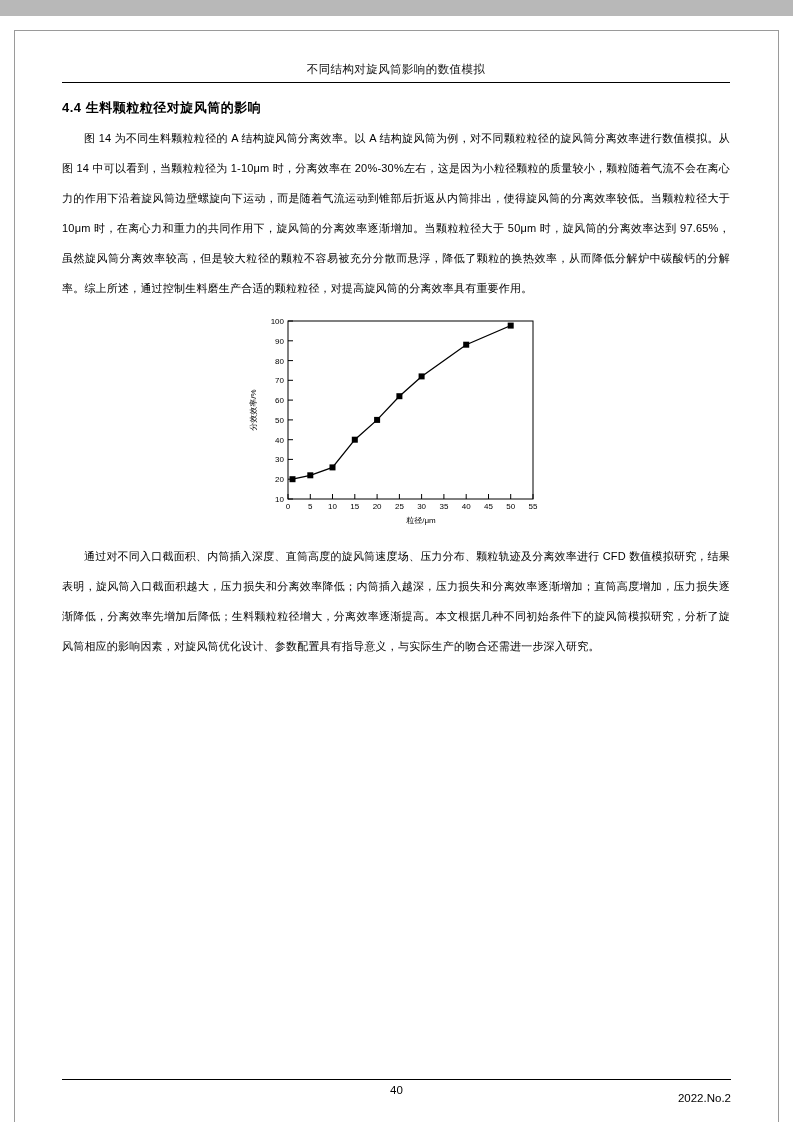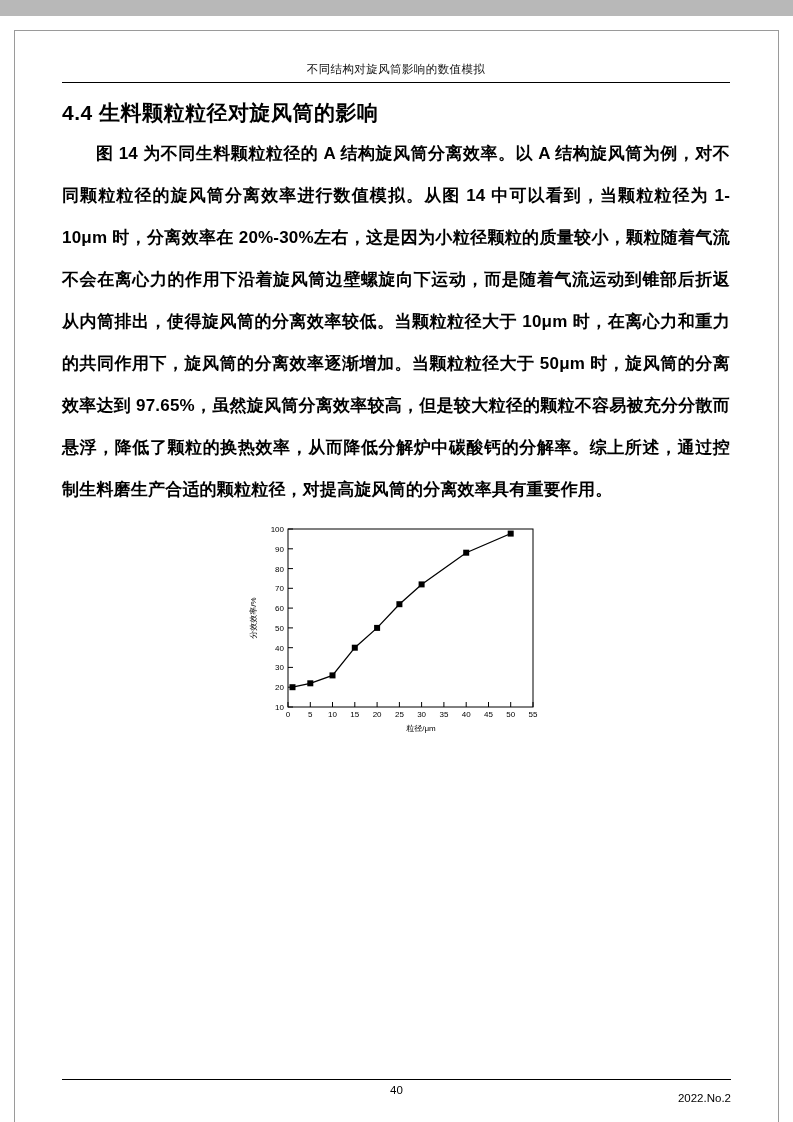--- a/index.html
+++ b/index.html
@@ -40,46 +40,45 @@
     font-size: 11.5px;
     font-family: "Liberation Sans", sans-serif;
     letter-spacing: 0.4px;
     padding-bottom: 5px;
     border-bottom: 1.2px solid #000;
     color: #111;
   }
   .sec-title {
     font-family: "Liberation Sans", sans-serif;
     font-weight: bold;
-    font-size: 21px;
+    font-size: 13px;
     margin-top: 16px;
     margin-bottom: 6px;
     letter-spacing: 0.5px;
   }
   .sec-title-big {
     font-family: "Liberation Sans", sans-serif;
     font-weight: bold;
     font-size: 17px;
     margin-top: 10px;
     margin-bottom: 4px;
     letter-spacing: 0.5px;
   }
   .sec-title-big .num {
     margin-right: 18px;
   }
   p.body {
     font-family: "Liberation Sans", sans-serif;
-    font-size: 17px;
-    line-height: 42px;
+    font-size: 11px;
+    line-height: 30px;
     text-align: justify;
     text-justify: inter-ideograph;
     margin: 0;
     text-indent: 2em;
     letter-spacing: 0.2px;
-    font-weight: bold;
   }
   .figure-wrap {
     margin-top: 8px;
     text-align: center;
   }
   .chart-box {
     position: relative;
     width: 320px;
     height: 230px;
     margin: 0 auto;
@@ -210,20 +209,21 @@
             <rect x="160.4" y="82.2" width="6" height="6"></rect>
             <rect x="182.6" y="62.4" width="6" height="6"></rect>
             <rect x="227.2" y="30.7" width="6" height="6"></rect>
             <rect x="271.7" y="11.6" width="6" height="6"></rect>
           </g>
         </svg>
       </div>
     </div>
 
 
+    <p class="body">通过对不同入口截面积、内筒插入深度、直筒高度的旋风筒速度场、压力分布、颗粒轨迹及分离效率进行 CFD 数值模拟研究，结果表明，旋风筒入口截面积越大，压力损失和分离效率降低；内筒插入越深，压力损失和分离效率逐渐增加；直筒高度增加，压力损失逐渐降低，分离效率先增加后降低；生料颗粒粒径增大，分离效率逐渐提高。本文根据几种不同初始条件下的旋风筒模拟研究，分析了旋风筒相应的影响因素，对旋风筒优化设计、参数配置具有指导意义，与实际生产的吻合还需进一步深入研究。</p>
 
   </div>
 
   <div class="footer">
     <div class="footer-rule"></div>
     <div class="footer-row">
       <span class="footer-page">40</span>
       <span class="footer-issue">2022.No.2</span>
     </div>
   </div>

